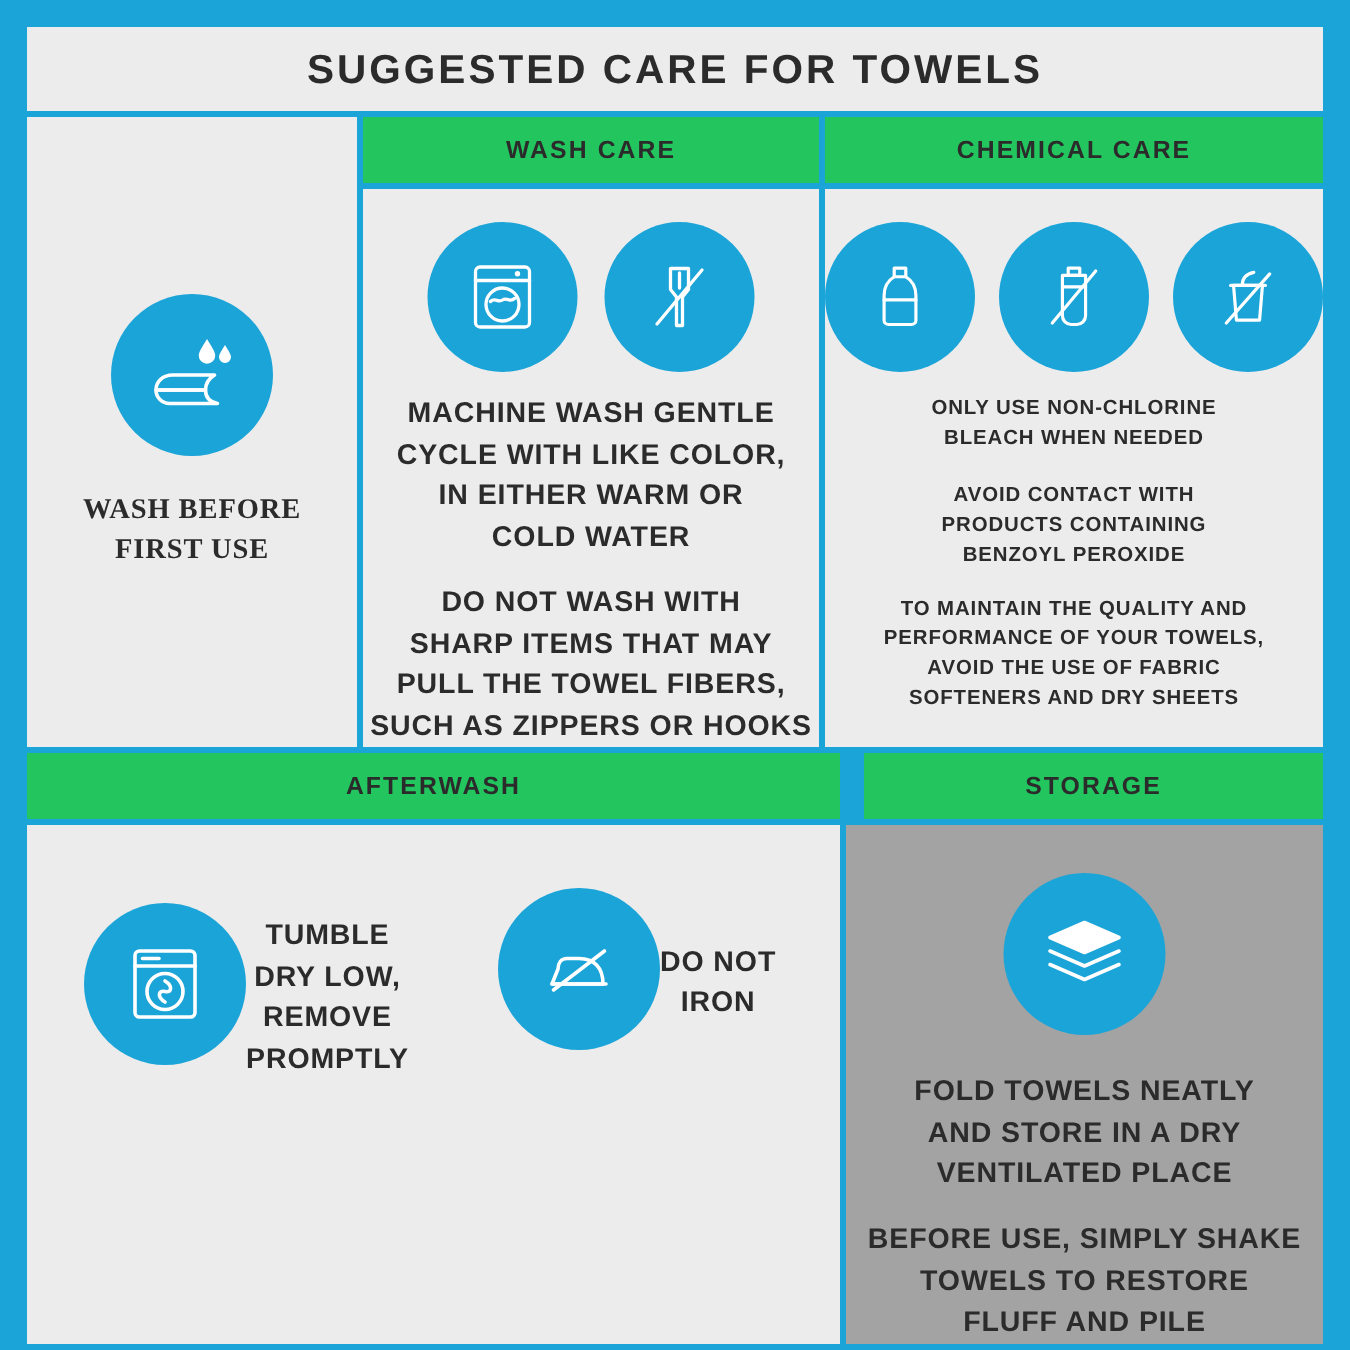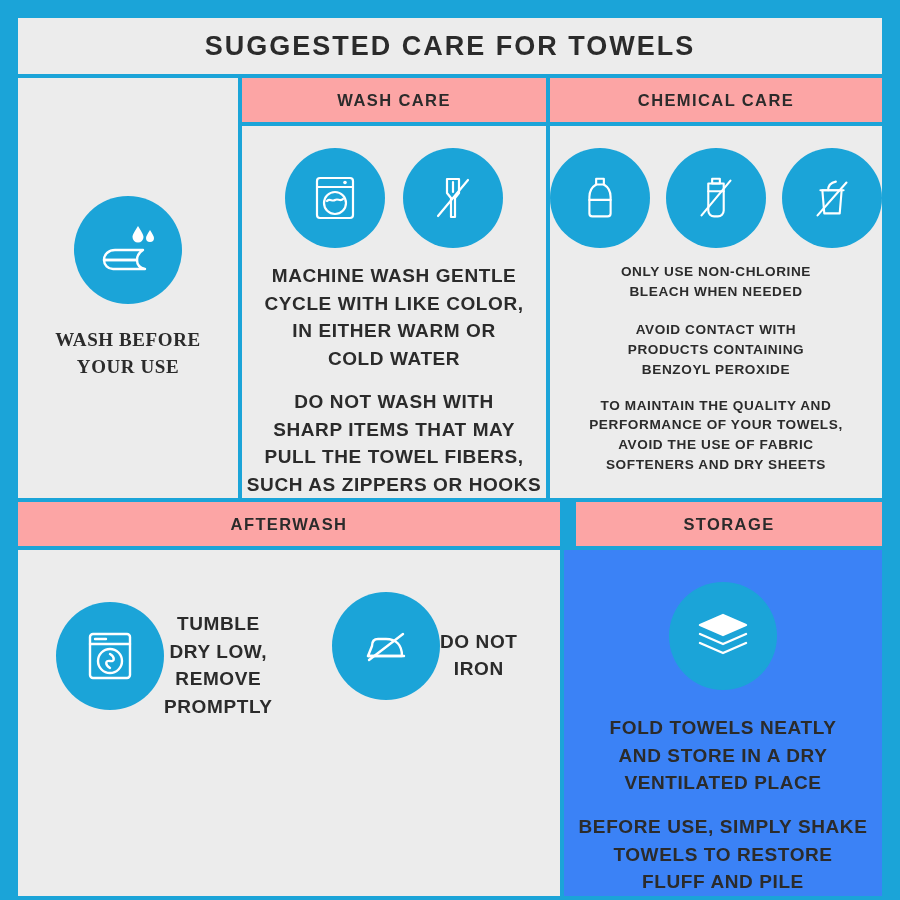--- a/index.html
+++ b/index.html
@@ -61,21 +61,21 @@
     flex-direction: column;
     gap: 4px;
   }
   .col-right {
     flex: 1;
     display: flex;
     flex-direction: column;
     gap: 4px;
   }
   .section-head {
-    background: #fca5a5;
+    background: #22c55e;
     height: 44px;
     display: flex;
     align-items: center;
     justify-content: center;
     flex: 0 0 auto;
   }
   .section-head .head-text {
     font-size: 16.5px;
     letter-spacing: 1.4px;
     color: #2b2b2b;
@@ -107,21 +107,21 @@
     width: 542px;
     background: #ececec;
     display: flex;
     align-items: flex-start;
     justify-content: center;
     padding-top: 42px;
     box-sizing: border-box;
   }
   .row2 .b-right {
     flex: 1;
-    background: #3b82f6;
+    background: #a3a3a3;
     display: flex;
     flex-direction: column;
     align-items: center;
     padding-top: 32px;
     box-sizing: border-box;
   }
   
   .circle {
     border-radius: 50%;
     background: #1ba4d8;
@@ -178,21 +178,21 @@
       <div class="col-left">
         <div class="circle c-big">
           <svg width="68" height="68" viewBox="0 0 68 68" fill="none" stroke="#ffffff" stroke-width="2.4" stroke-linecap="round" stroke-linejoin="round">
             <path d="M44 10 c-3 5 -5.5 8.5 -5.5 11 a5.5 5.5 0 0 0 11 0 c0 -2.5 -2.5 -6 -5.5 -11 z" fill="#ffffff" stroke="none"></path>
             <path d="M56 14 c-2.2 3.7 -4 6.2 -4 8 a4 4 0 0 0 8 0 c0 -1.8 -1.8 -4.3 -4 -8 z" fill="#ffffff" stroke="none"></path>
             <path d="M10 44 c0 -6 5 -10 11 -10 h28 c-4 2.5 -6 6 -6 10 z"></path>
             <path d="M10 44 h33 c0 5 3 8 8 9 H19 c-5 0 -9 -4 -9 -9 z"></path>
           </svg>
         </div>
         <div class="cap left-cap">WASH BEFORE</div>
-        <div class="cap">YOUR USE</div>
+        <div class="cap">FIRST USE</div>
       </div>
 
       <div class="col-mid">
         <div class="section-head">
           <div class="head-text">WASH CARE</div>
         </div>
         <div class="section-body">
           <div class="icon-row" style="gap:18px;">
             <div class="circle c-med">
               <svg width="56" height="56" viewBox="0 0 56 56" fill="none" stroke="#ffffff" stroke-width="2.2" stroke-linecap="round" stroke-linejoin="round">

